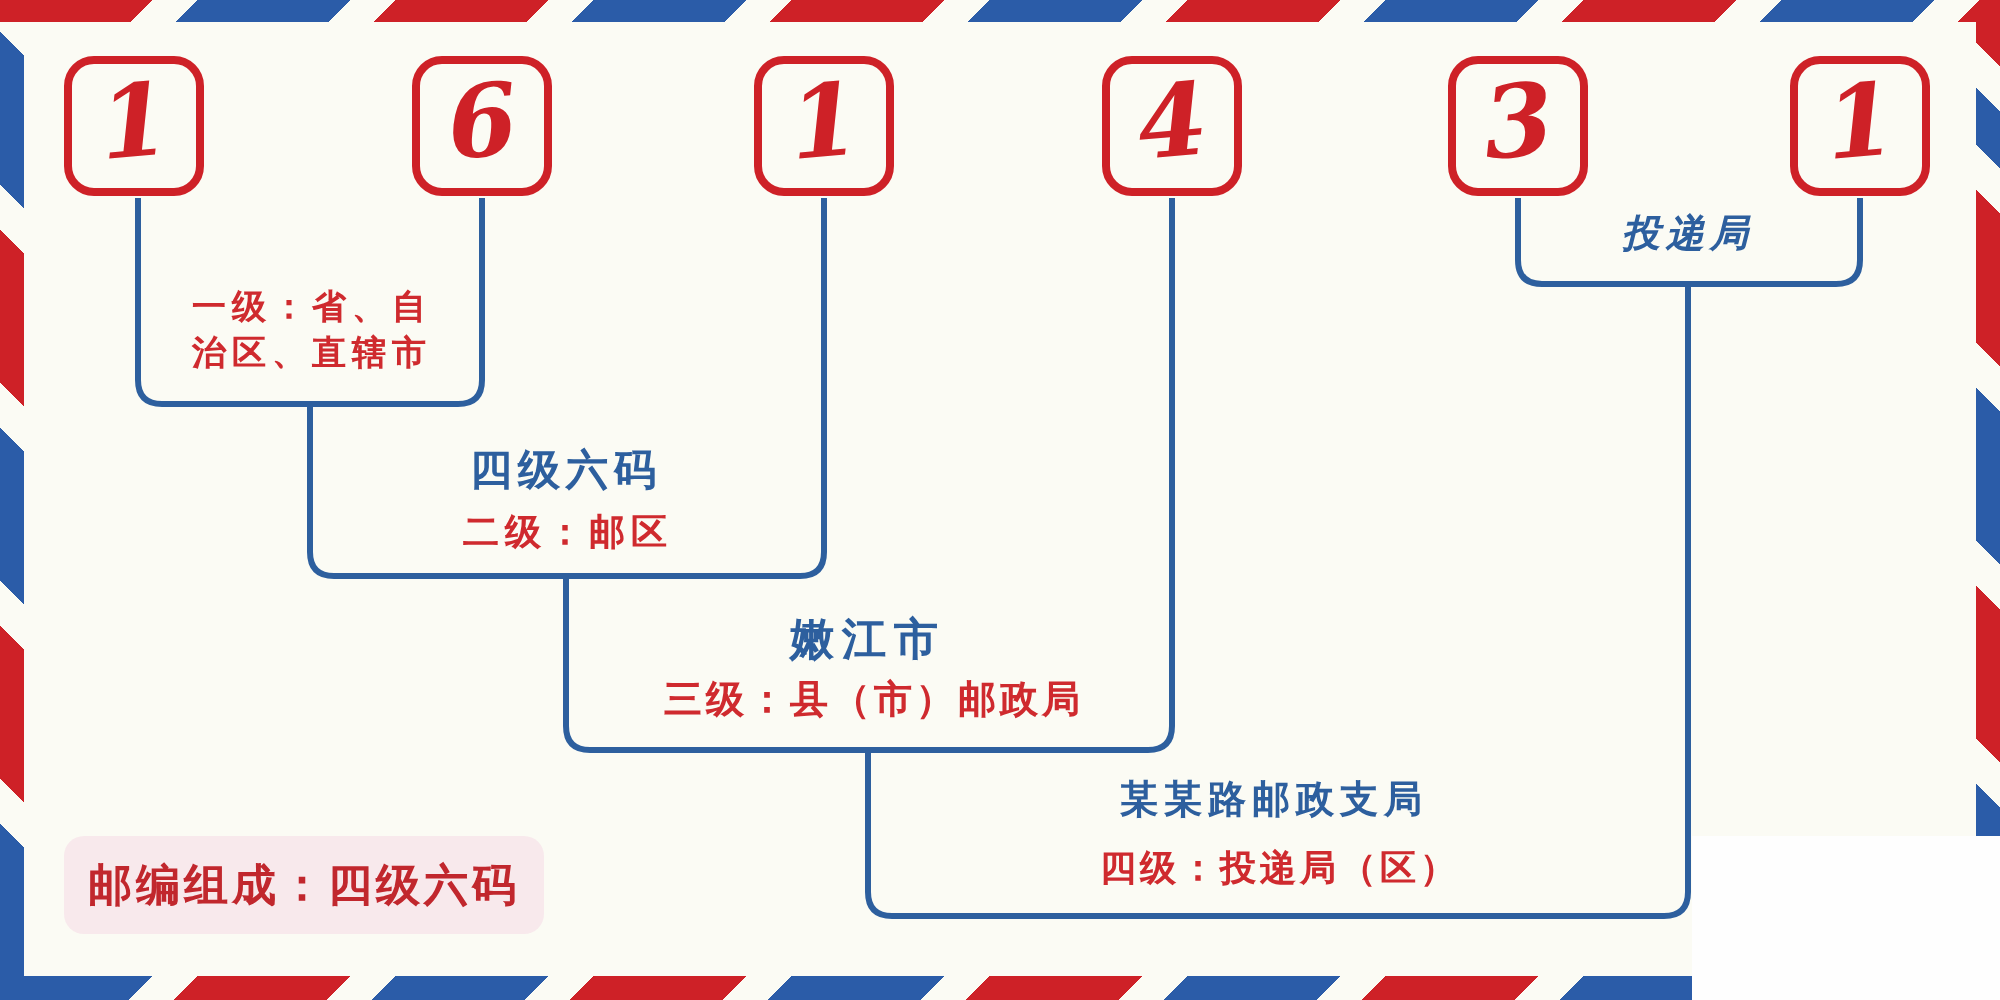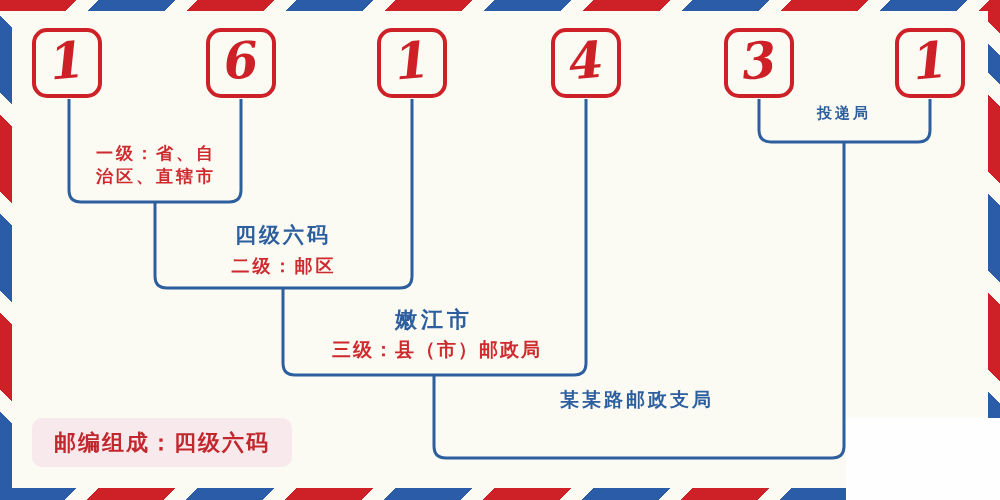--- a/index.html
+++ b/index.html
@@ -45,26 +45,26 @@
   .lbl{position:absolute;transform:translateX(-50%);text-align:center;white-space:nowrap;z-index:4;font-weight:700;}
   .place{color:var(--blue);}
   .desc{color:var(--red-text);font-family:Liberation Serif, serif;}
   .p1{left:155px;top:111px;font-size:20px;letter-spacing:7px;}
   .d1{left:156px;top:142px;font-size:17px;letter-spacing:3px;line-height:23px;}
   .d1 span{display:block;}
   .p2{left:283px;top:221px;font-size:21px;letter-spacing:3px;}
   .d2{left:284px;top:254px;font-size:18px;letter-spacing:3px;}
   .p3{left:434px;top:305px;font-size:22px;letter-spacing:4px;}
   .d3{left:437px;top:337px;font-size:19px;letter-spacing:2px;text-align:right;}
-  .pd{left:844px;top:104px;font-size:15px;letter-spacing:3px;}
+  .pd{left:844px;top:104px;font-size:19px;letter-spacing:3px;font-style:italic;}
   .p4{left:637px;top:387px;font-size:19px;letter-spacing:3px;}
   .d4{left:640px;top:422px;font-size:18px;letter-spacing:2px;}
   
   .badge{
-    position:absolute;left:32px;top:418px;width:260px;height:49px;
+    position:absolute;left:32px;top:418px;width:240px;height:49px;
     background:var(--badge-bg);border-radius:10px;z-index:4;
     display:flex;align-items:center;justify-content:center;
   }
   .badge-text{color:var(--badge-red);font-size:22px;font-weight:700;letter-spacing:2px;}
 </style>
 </head>
 <body>
 
 <div class="stage">
 
@@ -108,18 +108,19 @@
 
   <div class="lbl place p2">四级六码</div>
   <div class="lbl desc d2">二级：邮区</div>
 
   <div class="lbl place p3">嫩江市</div>
   <div class="lbl desc d3">三级：县（市）邮政局</div>
 
   <div class="lbl place pd">投递局</div>
 
   <div class="lbl place p4">某某路邮政支局</div>
+  <div class="lbl desc d4">四级：投递局（区）</div>
 
   <div class="badge">
     <span class="badge-text">邮编组成：四级六码</span>
   </div>
 
 </div>
 
 </body></html>

